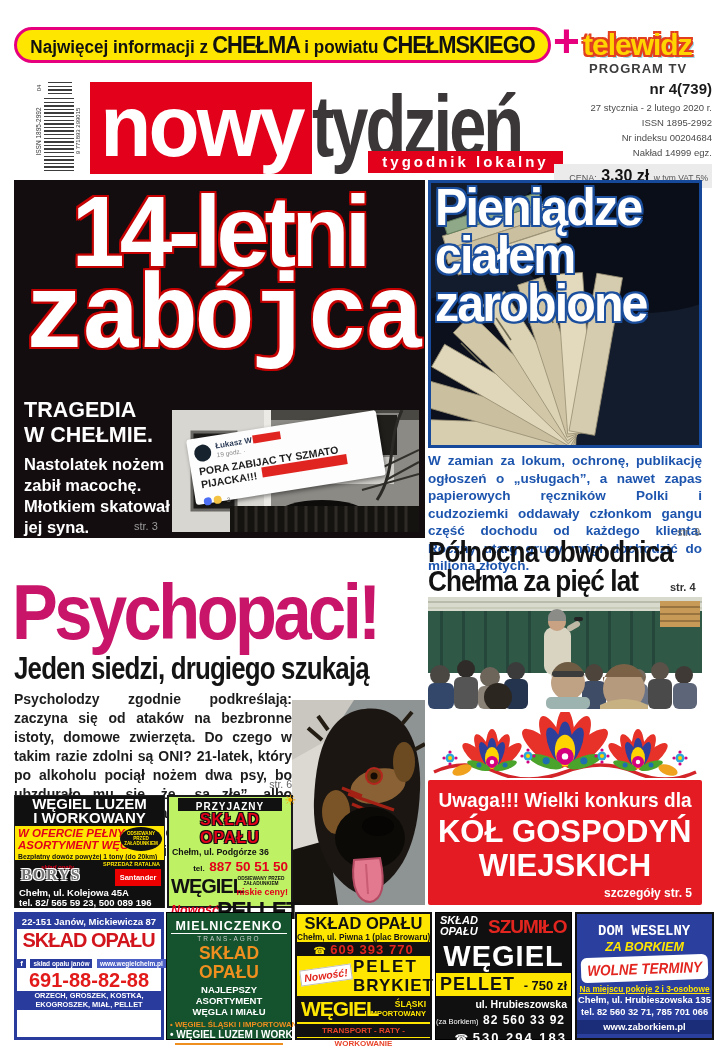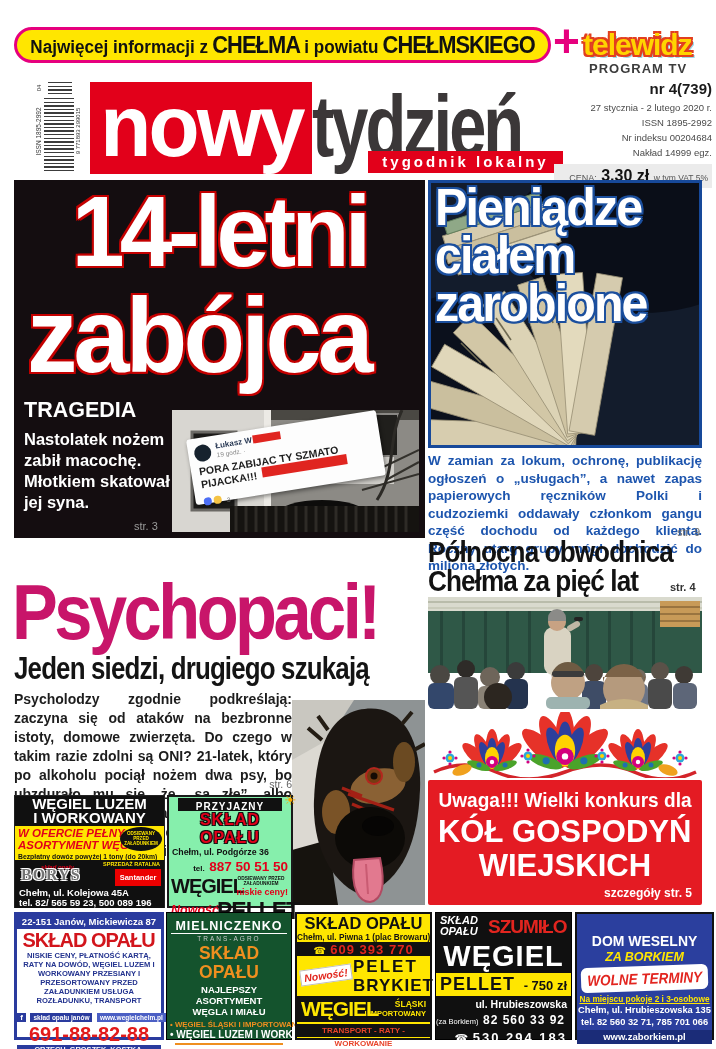--- a/index.html
+++ b/index.html
@@ -72,25 +72,26 @@
       <span style="font-size:9px;color:#555;">CENA:</span>
       <span class="b" style="font-size:16px;color:#111;">3,30 zł</span>
       <span style="font-size:8.5px;color:#555;">w tym VAT 5%</span>
     </div>
   </div>
 
   <div class="abs" style="left:14px;top:180px;width:411px;height:358px;background:#140d10;">
     <div class="abs ctr" style="left:0;top:0;width:411px;">
       <span class="cxc b olr" style="transform:scaleX(.95);font-size:100px;line-height:102px;color:#fff;letter-spacing:-5px;">14-letni</span>
     </div>
-    <div class="abs ctr" style="left:0;top:100px;width:368px;">
+    <div class="abs ctr" style="left:0;top:84px;width:368px;font-family:Liberation Mono, monospace;">
       <span class="cxc b olr" style="transform:scaleX(.95);font-size:106px;line-height:110px;color:#fff;letter-spacing:-4px;">zabójca</span>
     </div>
     <div class="abs" style="left:10px;top:218px;width:152px;color:#fff;">
       <div class="b" style="font-size:21.5px;line-height:25px;">TRAGEDIA</div>
+      <div class="b" style="font-size:21.5px;line-height:25px;">W CHEŁMIE.</div>
       <div class="b" style="font-size:16.5px;line-height:21px;margin-top:6px;width:148px;">Nastolatek nożem zabił macochę. Młotkiem skatował jej syna.</div>
     </div>
     <span class="abs" style="left:120px;top:340px;font-size:11px;color:#9a9a9a;">str. 3</span>
 
     <div class="abs" style="left:158px;top:230px;width:247px;height:122px;overflow:hidden;">
       <svg width="247" height="122" viewBox="0 0 247 122" preserveAspectRatio="none">
         <rect x="0" y="0" width="247" height="122" fill="#b9b7b2"></rect>
         <rect x="0" y="0" width="92" height="122" fill="#d8d6d1"></rect>
         <rect x="20" y="22" width="44" height="78" fill="#1c1b19" stroke="#6b6965" stroke-width="3"></rect>
         <rect x="92" y="0" width="7" height="122" fill="#eceae5"></rect>
@@ -369,21 +370,21 @@
     <div style="position:relative;background:#101010;height:48px;color:#fff;">
       <div class="abs b" style="right:4px;top:1px;font-size:5.5px;color:#ffe600;">SPRZEDAŻ RATALNA</div>
       <div class="abs b" style="left:26px;top:4px;font-size:6px;color:#e2001a;font-style:italic;">skład opału</div>
       <div class="abs b olw" style="left:6px;top:6px;font-size:16px;color:#737373;letter-spacing:1px;font-family:Liberation Serif, serif;">BORYS</div>
       <div class="abs b ctr" style="right:3px;top:9px;width:46px;height:17px;background:#ec0000;color:#fff;font-size:7.5px;line-height:17px;">Santander</div>
       <div class="abs b" style="left:4px;top:27px;font-size:9.5px;">Chełm, ul. Kolejowa 45A</div>
       <div class="abs b" style="left:4px;top:37px;font-size:9.5px;">tel. 82/ 565 59 23, 500 089 196</div>
     </div>
   </div>
 
-  <div class="abs" style="left:167px;top:795px;width:126px;height:113px;border:2px solid #1a1a1a;box-sizing:border-box;background:#86efac;">
+  <div class="abs" style="left:167px;top:795px;width:126px;height:113px;border:2px solid #1a1a1a;box-sizing:border-box;background:#bef264;">
     <div class="ctr" style="position:relative;background:#111;height:13px;line-height:13px;width:86%;margin:1px auto 0;">
       <span class="b" style="font-size:10px;color:#fff;letter-spacing:1px;">PRZYJAZNY</span>
       <span class="abs" style="right:-14px;top:-4px;font-size:14px;color:#f7a600;">☀</span>
     </div>
     <div class="ctr"><span class="b olk" style="font-size:16px;color:#e2001a;letter-spacing:1px;">SKŁAD OPAŁU</span></div>
     <div class="b" style="font-size:8.8px;color:#111;padding-left:3px;">Chełm, ul. Podgórze 36</div>
     <div style="text-align:right;padding-right:3px;">
       <span class="b" style="font-size:8px;color:#111;">tel.</span>
       <span class="b" style="font-size:13.5px;color:#e2001a;">887 50 51 50</span>
     </div>
@@ -398,21 +399,20 @@
     </div>
     <div class="b" style="text-align:right;font-size:5.8px;color:#111;padding-right:3px;">MOŻLIWOŚĆ ZAPŁATY KARTĄ</div>
     <div class="ctr" style="background:#e2001a;height:12px;line-height:12px;">
       <span class="b" style="font-size:7.3px;color:#fff;">TRANSPORT - RATY - WORKOWANIE</span>
     </div>
   </div>
 
   <div class="abs" style="left:14px;top:912px;width:150px;height:128px;border:3px solid #2a3b9e;box-sizing:border-box;background:#fff;">
     <div class="ctr b" style="background:#2a3b9e;color:#fff;font-size:9.5px;height:14px;line-height:14px;white-space:nowrap;">22-151 Janów, Mickiewicza 87</div>
     <div class="ctr"><span class="cxc b" style="transform:scaleX(.95);font-size:21px;line-height:21px;color:#d2151c;letter-spacing:-1px;">SKŁAD OPAŁU</span></div>
-    <div class="ctr b" style="font-size:7.6px;line-height:9px;color:#23338f;padding:0 2px;">NISKIE CENY, PŁATNOŚĆ KARTĄ, RATY NA DOWÓD, WĘGIEL LUZEM I WORKOWANY PRZESIANY I PRZESORTOWANY PRZED ZAŁADUNKIEM USŁUGA ROZŁADUNKU, TRANSPORT</div>
     <div class="ctr" style="margin-top:1px;white-space:nowrap;">
       <span style="display:inline-block;width:9px;height:9px;background:#2a3b9e;color:#fff;font-weight:bold;font-size:8px;line-height:9px;">f</span>
       <span class="chip" style="background:#2a3b9e;font-size:6.5px;">skład opału janów</span>
       <span class="chip" style="background:#4b5fc4;font-size:6.5px;">www.wegielchelm.pl</span>
     </div>
     <div class="ctr b" style="font-size:20px;line-height:21px;color:#e21a1a;">691-88-82-88</div>
     <div class="ctr b" style="background:#2a3b9e;color:#fff;font-size:7.4px;line-height:8.5px;padding:1px 4px;">ORZECH, GROSZEK, KOSTKA, EKOGROSZEK, MIAŁ, PELLET</div>
   </div>
 
   <div class="abs ctr" style="left:166px;top:912px;width:126px;height:128px;background:#14532d;color:#fff;border:1px solid #000;box-sizing:border-box;">
@@ -466,21 +466,21 @@
       <span style="font-size:7.5px;">(za Borkiem)</span>
       <span class="b" style="font-size:12px;letter-spacing:1px;">82 560 33 92</span>
     </div>
     <div style="text-align:right;padding-right:4px;white-space:nowrap;">
       <span style="font-size:11px;color:#fff;">☎</span>
       <span class="b" style="font-size:13px;letter-spacing:2px;">530 294 183</span>
     </div>
   </div>
 
   <div class="abs ctr" style="left:575px;top:912px;width:139px;height:128px;background:#2b3f9e;border:2px solid #111;box-sizing:border-box;color:#fff;">
-    <div style="margin-top:18px;"><span class="cxc b" style="transform:scaleX(.9);font-size:15.5px;line-height:16px;white-space:nowrap;">DOM WESELNY</span></div>
+    <div style="margin-top:8px;font-family:Liberation Mono, monospace;"><span class="cxc b" style="transform:scaleX(.9);font-size:15.5px;line-height:16px;white-space:nowrap;">DOM WESELNY</span></div>
     <div class="b" style="font-size:12.5px;line-height:14px;color:#ffe600;font-style:italic;">ZA BORKIEM</div>
     <div style="margin:2px 4px;background:#fff;height:25px;line-height:25px;border-radius:6px;transform:rotate(-2deg);">
       <span class="cxc b" style="transform:scaleX(.9);font-size:15px;color:#e2251f;font-style:italic;white-space:nowrap;">WOLNE TERMINY</span>
     </div>
     <div class="b" style="font-size:8.3px;color:#ffe600;margin-top:3px;white-space:nowrap;text-decoration:underline;">Na miejscu pokoje 2 i 3-osobowe</div>
     <div class="b" style="font-size:9.3px;line-height:12px;">Chełm, ul. Hrubieszowska 135</div>
     <div class="b" style="font-size:9.3px;line-height:12px;">tel. 82 560 32 71, 785 701 066</div>
     <div class="b" style="background:#1b2c78;font-size:9.5px;height:14px;line-height:14px;margin-top:2px;">www.zaborkiem.pl</div>
   </div>
 

